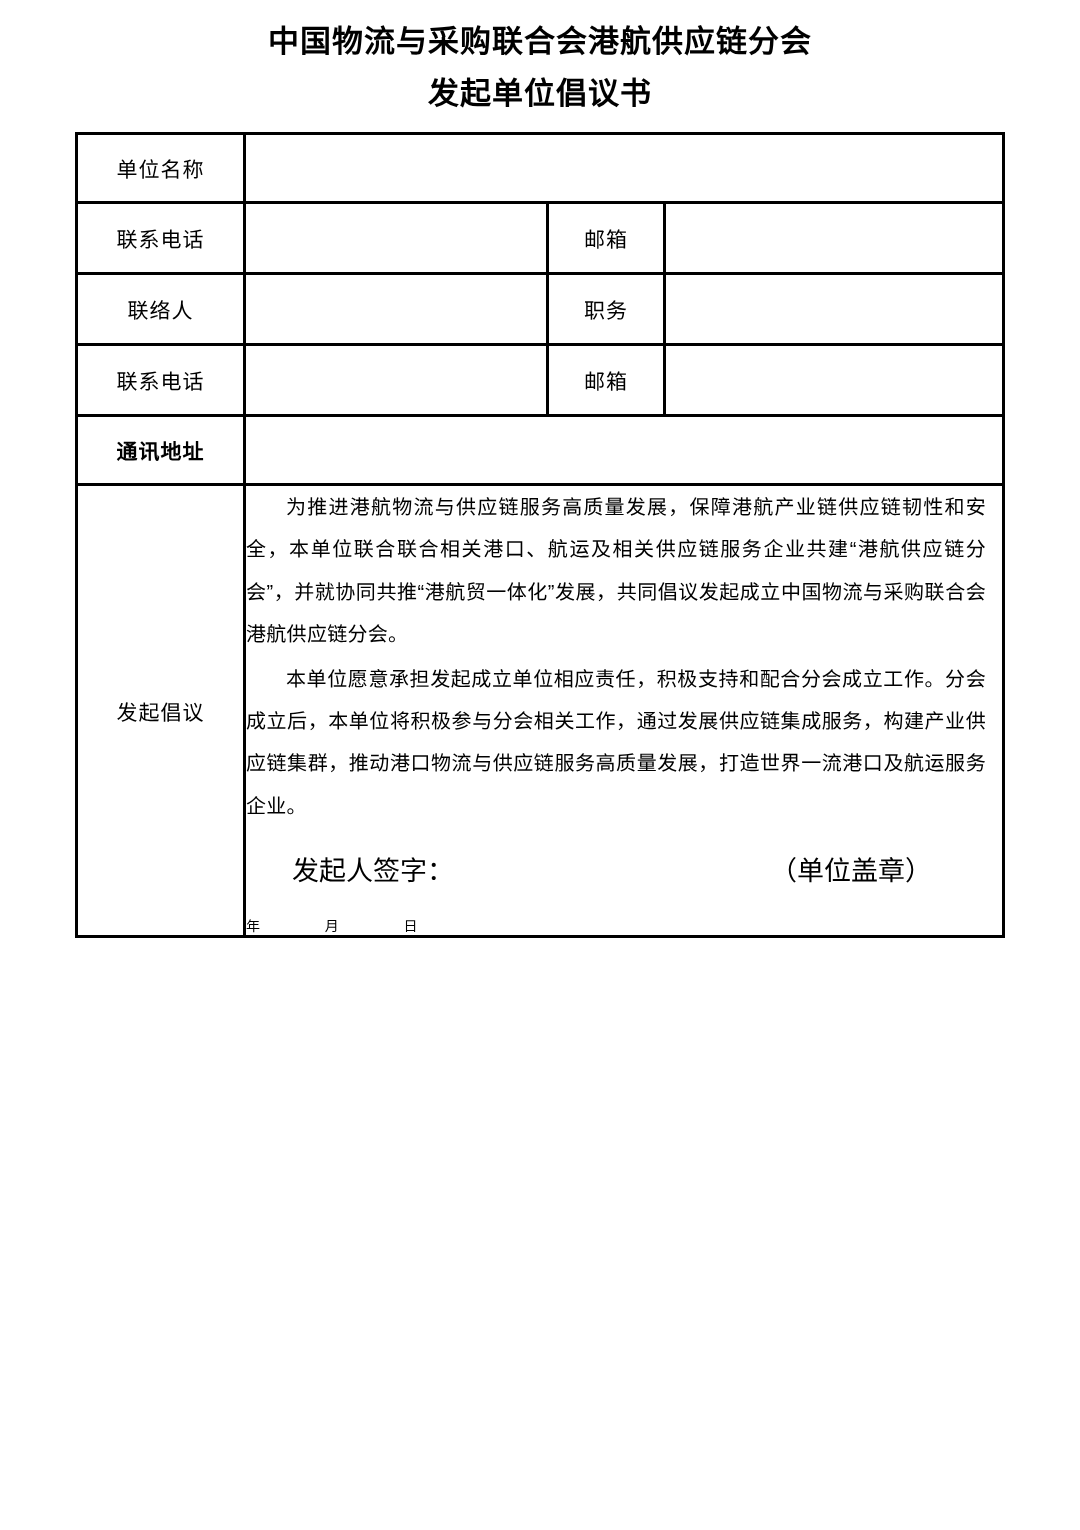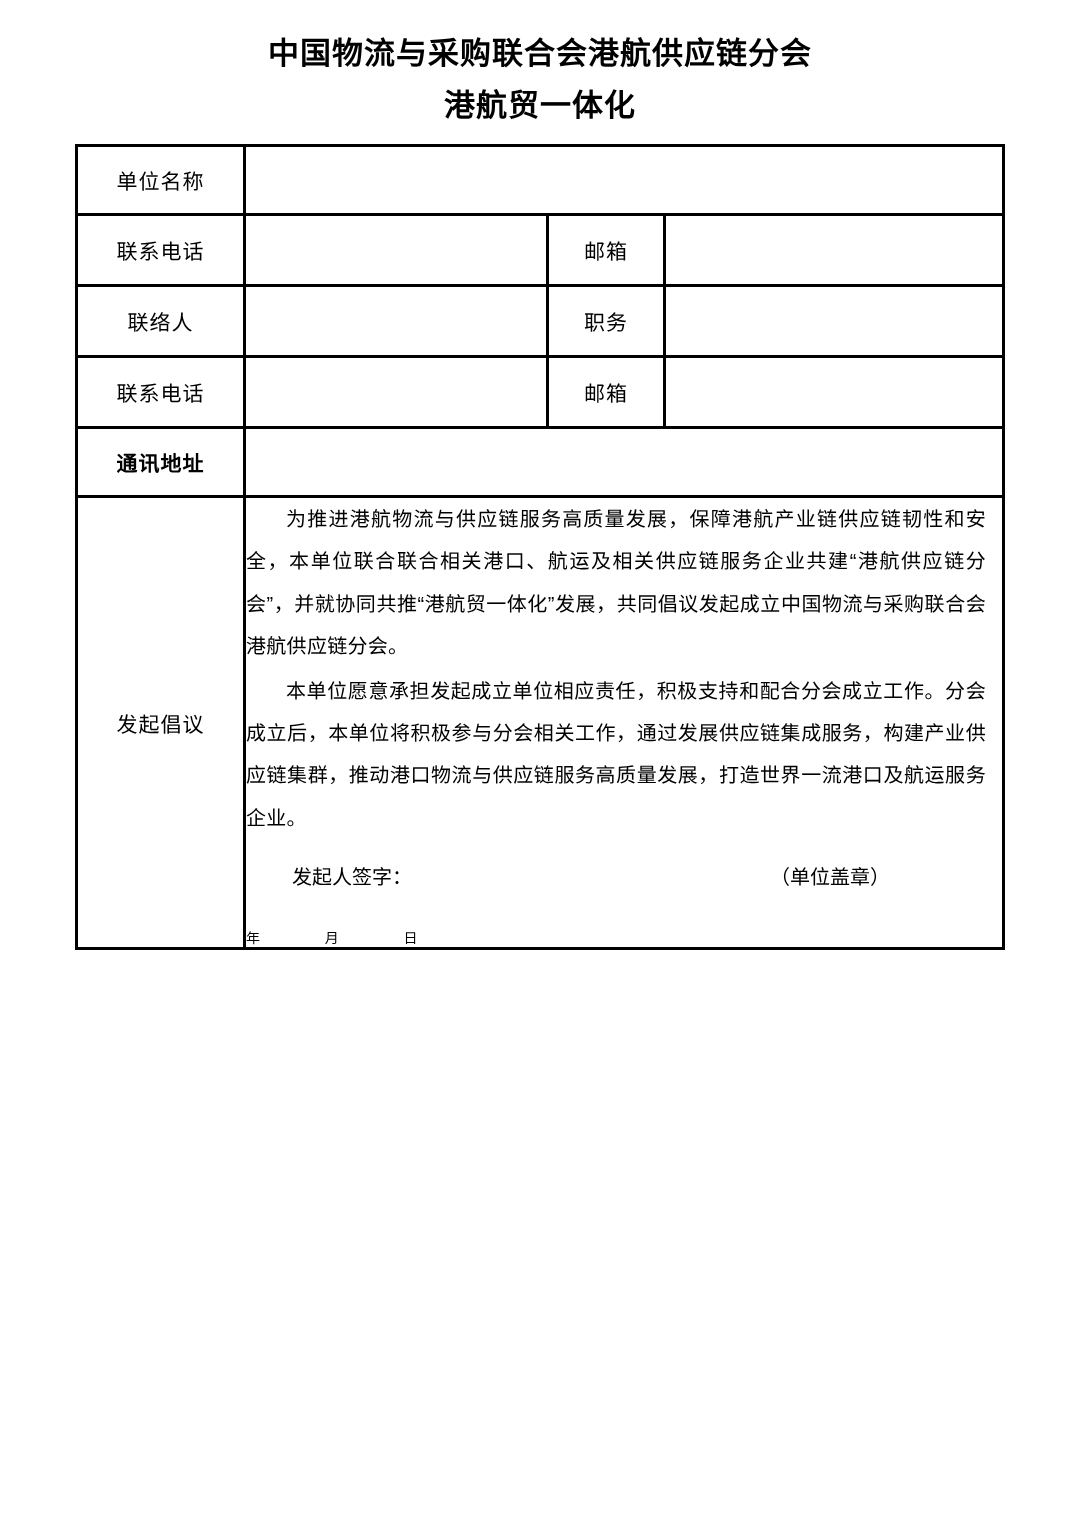--- a/index.html
+++ b/index.html
@@ -21,21 +21,21 @@
     box-sizing: border-box;
     padding: 0;
   }
   .doc-title {
     text-align: center;
     font-weight: bold;
     font-size: 31px;
     line-height: 1.55;
     letter-spacing: 1px;
   }
-  .title-line-1 { padding-top: 18px; margin-top: 12px; }
+  .title-line-1 { padding-top: 18px; }
   .title-line-2 { padding-top: 4px; padding-bottom: 14px; }
 
   table.form {
     border-collapse: collapse;
     width: 930px;
     margin: 0 auto;
     table-layout: fixed;
   }
   table.form td {
     border: 3px solid #000000;
@@ -75,21 +75,21 @@
   .prop-body p {
     margin: 0 16px 2px 0;
     font-size: 20px;
     line-height: 2.12;
     text-align: justify;
     text-indent: 2em;
     letter-spacing: 0.3px;
   }
   .sign-row {
     margin-top: 22px;
-    font-size: 20px;
+    font-size: 27px;
     position: relative;
     height: 40px;
   }
   .sign-left {
     position: absolute;
     left: 46px;
     top: 0;
   }
   .sign-right {
     position: absolute;
@@ -105,21 +105,21 @@
   }
   .date-row span { display: inline-block; }
   .date-gap { width: 54px; }
 </style>
 </head>
 <body>
 
 <div class="page">
 
   <div class="doc-title title-line-1">中国物流与采购联合会港航供应链分会</div>
-  <div class="doc-title title-line-2">港航贸一体化</div>
+  <div class="doc-title title-line-2">发起单位倡议书</div>
 
   <table class="form">
     <colgroup>
       <col class="col-label">
       <col class="col-mid">
       <col class="col-sub">
       <col>
     </colgroup>
     <tbody>
       <tr class="r-name">

